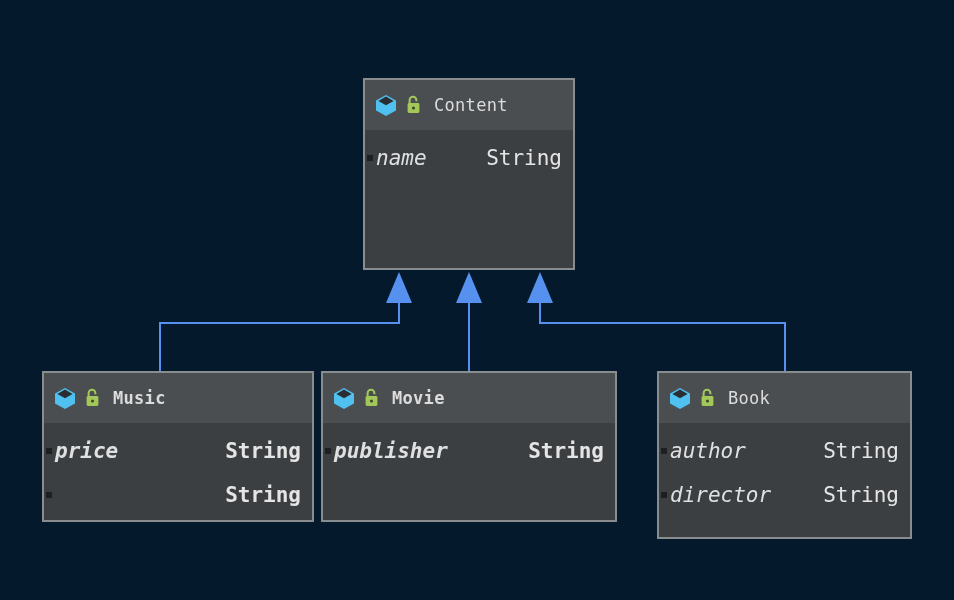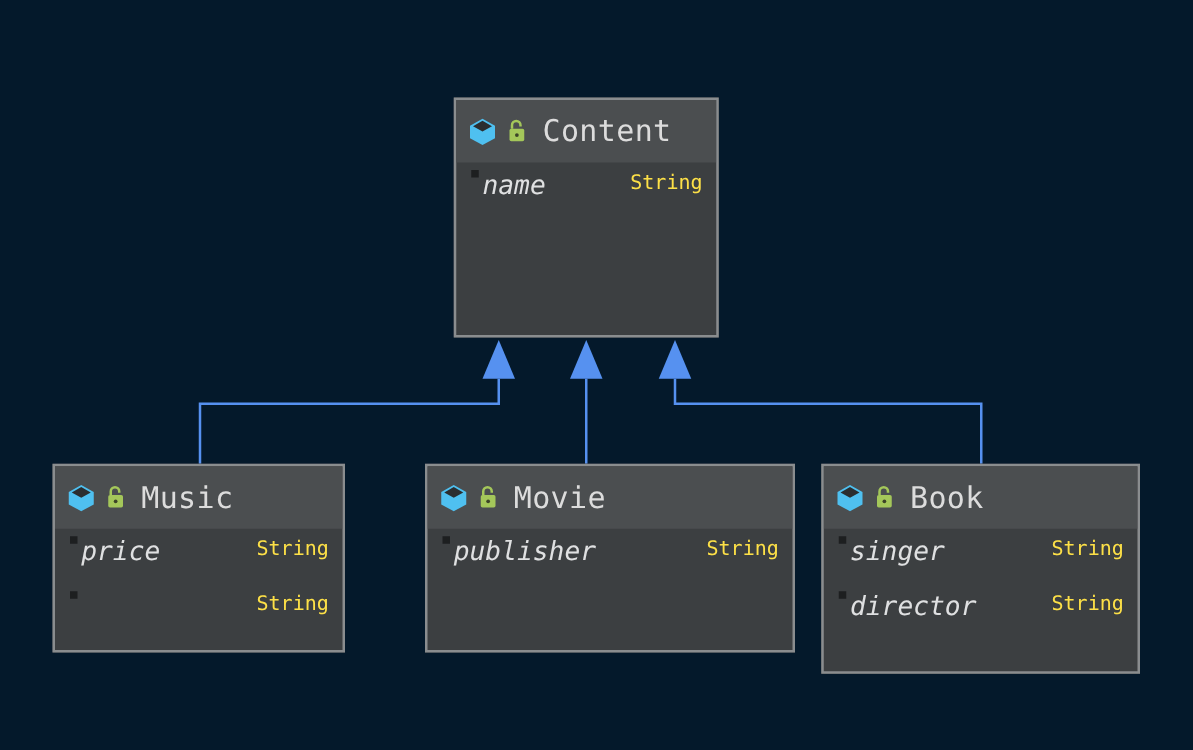--- a/index.html
+++ b/index.html
@@ -39,21 +39,21 @@
     background: #4b4e50;
     height: 50px;
     display: flex;
     align-items: center;
     padding: 0 10px 0 9px;
     box-sizing: border-box;
     gap: 7px;
   }
   .class-title {
     color: #dcdcdc;
-    font-size: 24px;
+    font-size: 17px;
     font-family: "DejaVu Sans Mono", monospace;
     letter-spacing: 0.3px;
     margin-left: 5px;
     white-space: nowrap;
   }
   .icon-cube {
     width: 24px;
     height: 24px;
     flex: 0 0 24px;
     display: block;
@@ -62,42 +62,43 @@
     width: 17px;
     height: 20px;
     flex: 0 0 17px;
     display: block;
   }
   .attr-list {
     padding: 6px 0 8px 0;
   }
   .attr-row {
     display: flex;
+    align-items: center;
     height: 44px;
-    padding: 0 11px 0 12px;
+    padding: 0 11px 0 2px;
     box-sizing: border-box;
     white-space: nowrap;
   }
   .attr-bullet {
     width: 6px;
     height: 6px;
     background: #1d1f20;
     flex: 0 0 6px;
     margin-right: 3px;
     display: block;
   }
   .attr-name {
     color: #dfe0e1;
     font-style: italic;
     font-size: 21px;
     font-family: "DejaVu Sans Mono", monospace;
   }
   .attr-type {
-    color: #fde047;
-    font-size: 16px;
+    color: #e5e5e5;
+    font-size: 21px;
     font-family: "DejaVu Sans Mono", monospace;
     margin-left: auto;
     padding-left: 8px;
   }
 </style>
 </head>
 <body>
 
 <div id="canvas">
 
@@ -134,21 +135,21 @@
     </div>
     <div class="attr-list">
       <div class="attr-row">
         <span class="attr-bullet"></span>
         <span class="attr-name">name</span>
         <span class="attr-type">String</span>
       </div>
     </div>
   </div>
 
-  <div class="uml-class" style="left:42px; top:371px; width:234px; height:151px;">
+  <div class="uml-class" style="left:42px; top:371px; width:272px; height:151px;font-weight:bold;">
     <div class="class-header">
       <svg class="icon-cube" viewBox="0 0 24 24">
         <polygon points="12,2 22,7.5 22,17.5 12,23 2,17.5 2,7.5" fill="#4fc0f0"></polygon>
         <polygon points="12,3.6 19.6,7.9 12,12.2 4.4,7.9" fill="#2b2e30"></polygon>
       </svg>
       <svg class="icon-lock" viewBox="0 0 17 20">
         <path d="M4.6 8 V5.2 A3.4 3.4 0 0 1 11.4 5.2 V6.2" fill="none" stroke="#a4c75a" stroke-width="2"></path>
         <rect x="2.6" y="8" width="11.8" height="10" rx="1.4" fill="#a4c75a"></rect>
         <circle cx="8.5" cy="13" r="1.5" fill="#3c4428"></circle>
       </svg>
@@ -160,21 +161,21 @@
         <span class="attr-name">price</span>
         <span class="attr-type">String</span>
       </div>
       <div class="attr-row">
         <span class="attr-bullet"></span>
         <span class="attr-type">String</span>
       </div>
     </div>
   </div>
 
-  <div class="uml-class" style="left:340px; top:371px; width:296px; height:151px;">
+  <div class="uml-class" style="left:321px; top:371px; width:296px; height:151px;font-weight:bold;">
     <div class="class-header">
       <svg class="icon-cube" viewBox="0 0 24 24">
         <polygon points="12,2 22,7.5 22,17.5 12,23 2,17.5 2,7.5" fill="#4fc0f0"></polygon>
         <polygon points="12,3.6 19.6,7.9 12,12.2 4.4,7.9" fill="#2b2e30"></polygon>
       </svg>
       <svg class="icon-lock" viewBox="0 0 17 20">
         <path d="M4.6 8 V5.2 A3.4 3.4 0 0 1 11.4 5.2 V6.2" fill="none" stroke="#a4c75a" stroke-width="2"></path>
         <rect x="2.6" y="8" width="11.8" height="10" rx="1.4" fill="#a4c75a"></rect>
         <circle cx="8.5" cy="13" r="1.5" fill="#3c4428"></circle>
       </svg>
@@ -198,21 +199,21 @@
       <svg class="icon-lock" viewBox="0 0 17 20">
         <path d="M4.6 8 V5.2 A3.4 3.4 0 0 1 11.4 5.2 V6.2" fill="none" stroke="#a4c75a" stroke-width="2"></path>
         <rect x="2.6" y="8" width="11.8" height="10" rx="1.4" fill="#a4c75a"></rect>
         <circle cx="8.5" cy="13" r="1.5" fill="#3c4428"></circle>
       </svg>
       <span class="class-title">Book</span>
     </div>
     <div class="attr-list">
       <div class="attr-row">
         <span class="attr-bullet"></span>
-        <span class="attr-name">singer</span>
+        <span class="attr-name">author</span>
         <span class="attr-type">String</span>
       </div>
       <div class="attr-row">
         <span class="attr-bullet"></span>
         <span class="attr-name">director</span>
         <span class="attr-type">String</span>
       </div>
     </div>
   </div>
 

